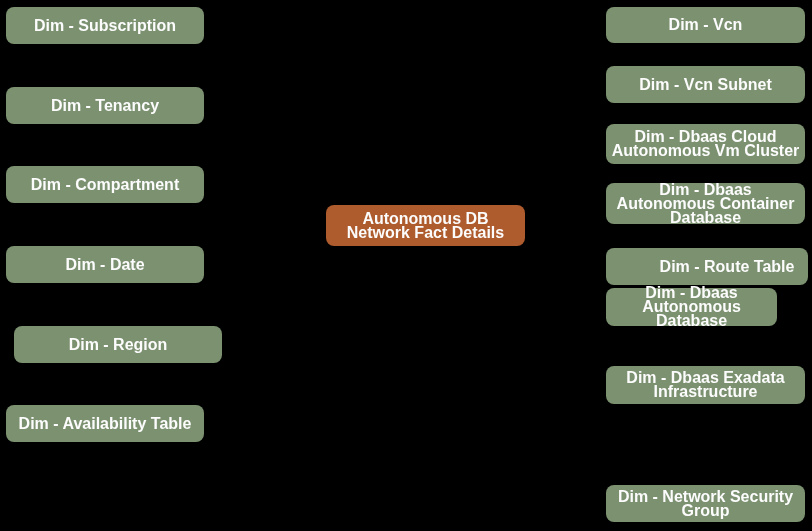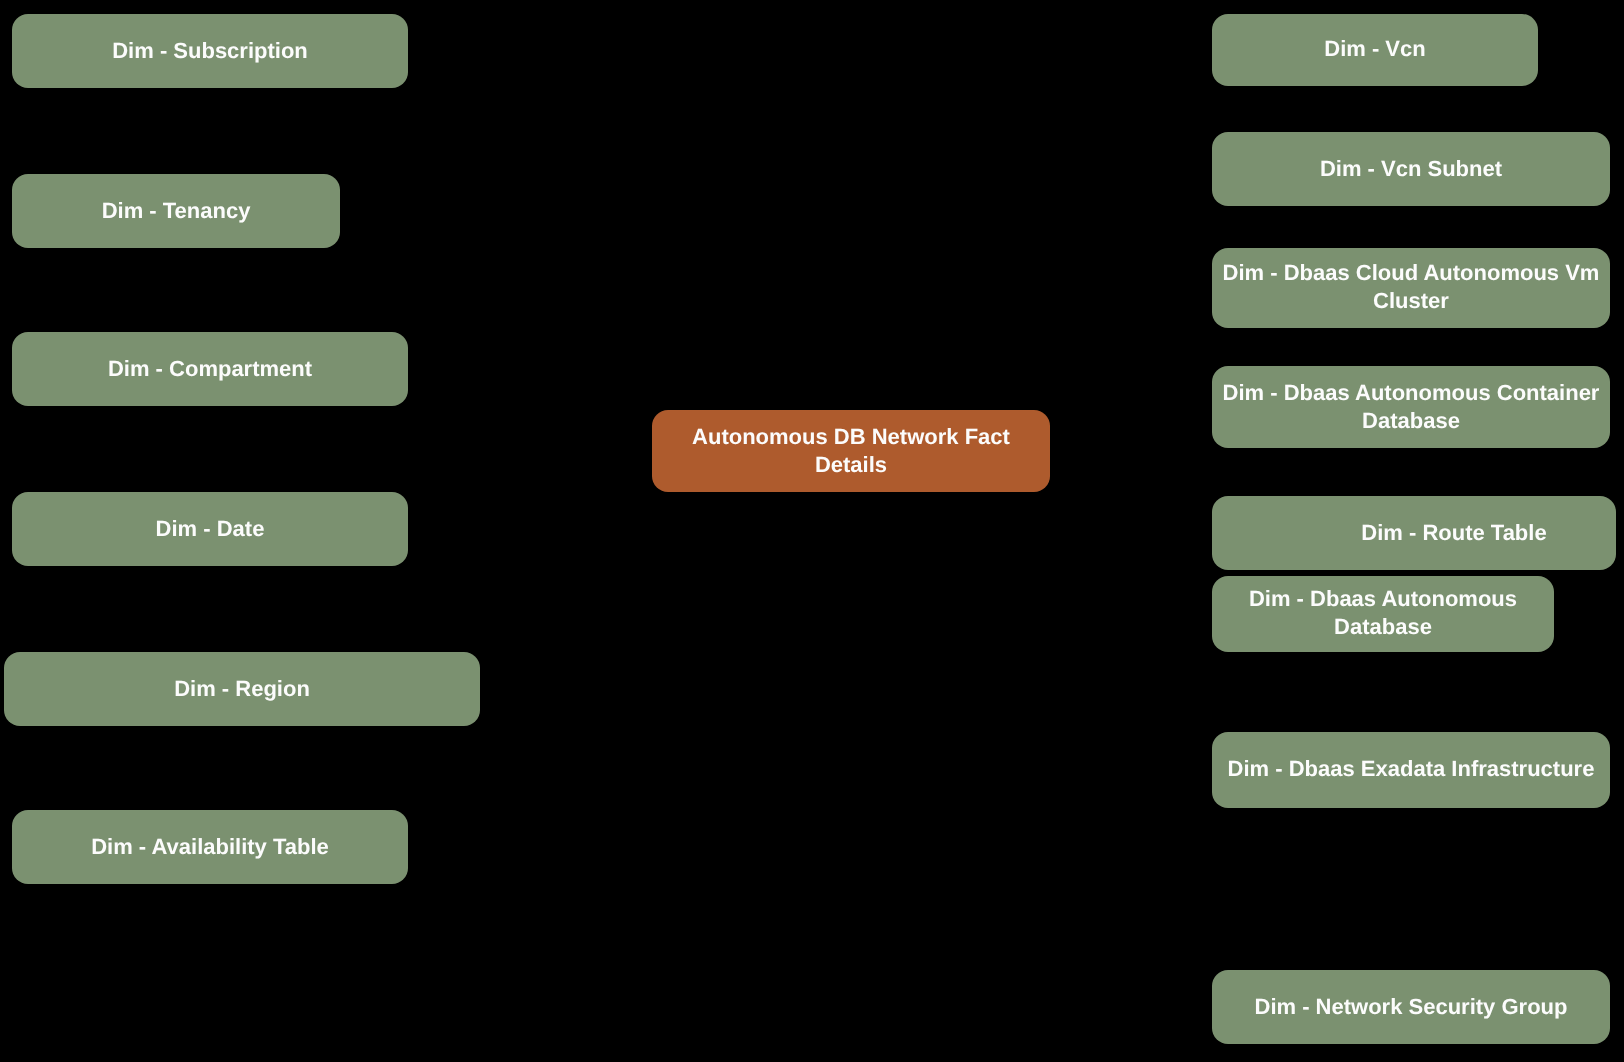--- a/index.html
+++ b/index.html
@@ -19,21 +19,21 @@
     font-family: "Liberation Sans", sans-serif;
   }
   .node {
     position: absolute;
     display: flex;
     align-items: center;
     justify-content: center;
     text-align: center;
     border-radius: 8px;
     color: var(--box-text);
-    font-size: 11px;
+    font-size: 16px;
     font-weight: bold;
     line-height: 14px;
     cursor: default;
   }
   .dim-box {
     background: var(--dim-box);
     padding: 0 4px;
   }
   .fact-box {
     background: var(--fact-box);
@@ -42,41 +42,41 @@
   .node span { display: inline-block; }
 </style>
 </head>
 <body>
 
 <div class="canvas">
 
   <div class="node dim-box" style="left:6px; top:7px; width:198px; height:37px;">
     <span>Dim - Subscription</span>
   </div>
-  <div class="node dim-box" style="left:6px; top:87px; width:164px; height:37px;">
+  <div class="node dim-box" style="left:6px; top:87px; width:198px; height:37px;">
     <span>Dim - Tenancy</span>
   </div>
   <div class="node dim-box" style="left:6px; top:166px; width:198px; height:37px;">
     <span>Dim - Compartment</span>
   </div>
   <div class="node dim-box" style="left:6px; top:246px; width:198px; height:37px;">
     <span>Dim - Date</span>
   </div>
-  <div class="node dim-box" style="left:2px; top:326px; width:238px; height:37px;justify-content:center;">
+  <div class="node dim-box" style="left:14px; top:326px; width:208px; height:37px;justify-content:center;">
     <span>Dim - Region</span>
   </div>
   <div class="node dim-box" style="left:6px; top:405px; width:198px; height:37px;">
     <span>Dim - Availability Table</span>
   </div>
 
   <div class="node fact-box" style="left:326px; top:205px; width:199px; height:41px;">
     <span>Autonomous DB Network Fact Details</span>
   </div>
 
-  <div class="node dim-box" style="left:606px; top:7px; width:163px; height:36px;justify-content:center;">
+  <div class="node dim-box" style="left:606px; top:7px; width:199px; height:36px;justify-content:center;">
     <span>Dim - Vcn</span>
   </div>
   <div class="node dim-box" style="left:606px; top:66px; width:199px; height:37px;">
     <span>Dim - Vcn Subnet</span>
   </div>
   <div class="node dim-box" style="left:606px; top:124px; width:199px; height:40px;">
     <span>Dim - Dbaas Cloud Autonomous Vm Cluster</span>
   </div>
   <div class="node dim-box" style="left:606px; top:183px; width:199px; height:41px;">
     <span>Dim - Dbaas Autonomous Container Database</span>

